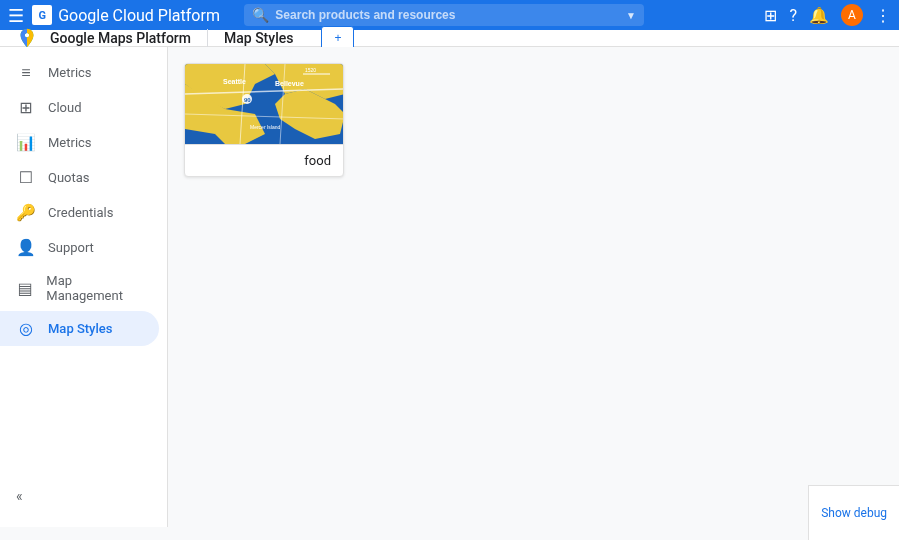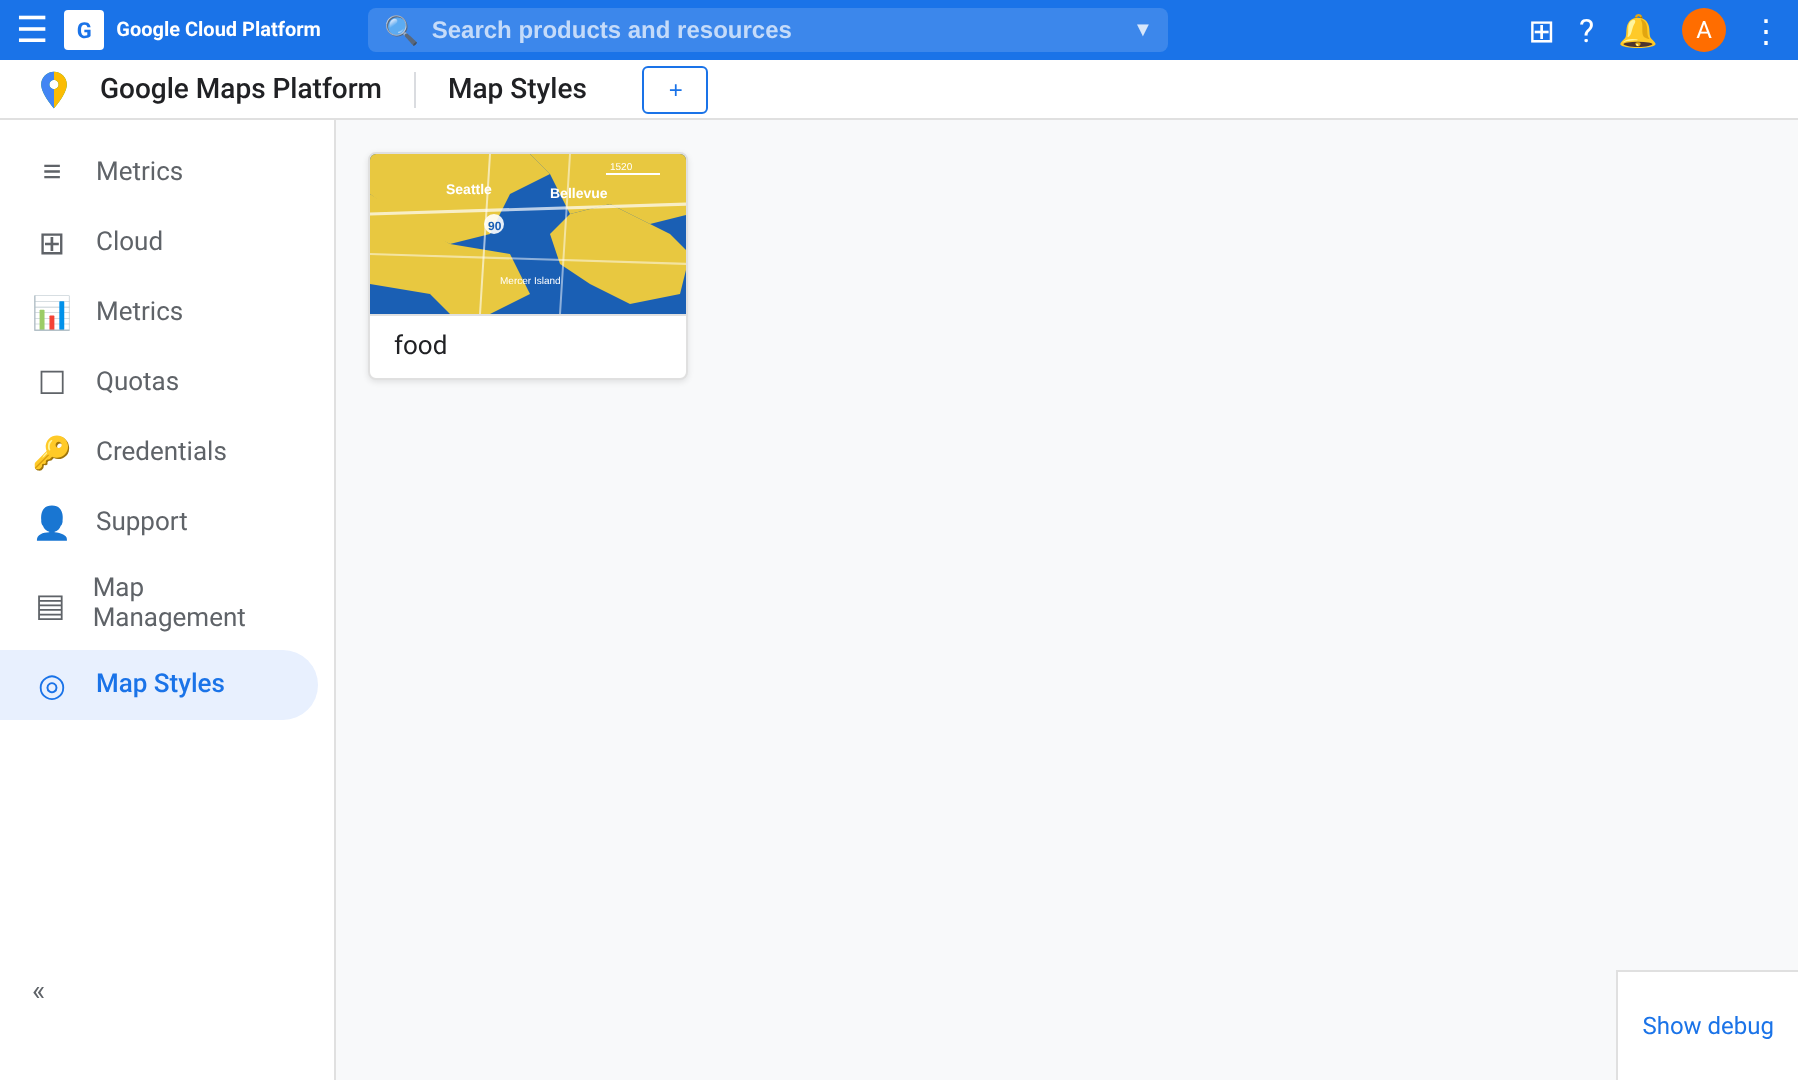--- a/index.html
+++ b/index.html
@@ -18,21 +18,21 @@
     }
     .topbar-menu-icon { cursor: pointer; font-size: 18px; }
     .topbar-logo { display: flex; align-items: center; gap: 6px; }
     .topbar-logo-icon {
       width: 20px; height: 20px;
       background: white;
       border-radius: 2px;
       display: flex; align-items: center; justify-content: center;
       font-size: 10px; color: #1a73e8; font-weight: bold;
     }
-    .topbar-title { font-size: 10px; font-weight: 700; }
+    .topbar-title { font-size: 16px; font-weight: 400; }
     .topbar-search {
       flex: 1;
       display: flex;
       align-items: center;
       background: rgba(255,255,255,0.15);
       border-radius: 4px;
       padding: 0 8px;
       height: 22px;
       margin: 0 16px;
       max-width: 400px;
@@ -49,21 +49,21 @@
     .topbar-search input::placeholder { color: rgba(255,255,255,0.7); }
     .topbar-search-icon { color: rgba(255,255,255,0.8); font-size: 14px; margin-right: 6px; }
     .topbar-search-arrow { color: rgba(255,255,255,0.8); font-size: 10px; margin-left: 4px; }
     .topbar-actions { display: flex; align-items: center; gap: 12px; margin-left: auto; }
     .topbar-actions span { cursor: pointer; font-size: 16px; color: white; }
 
     
     .secondbar {
       display: flex;
       align-items: center;
-      height: 30px;
+      height: 17px;
       background: white;
       padding: 0 16px;
       border-bottom: 1px solid #e0e0e0;
       gap: 12px;
     }
     .secondbar-logo {
       width: 22px; height: 22px;
     }
     .secondbar-title {
       font-size: 14px;
@@ -150,20 +150,21 @@
       width: 160px;
       height: 80px;
       position: relative;
       overflow: hidden;
     }
     .map-card-label {
       padding: 8px 12px;
       font-size: 13px;
       color: #202124;
       border-top: 1px solid #e0e0e0;
+      text-align: right;
     }
 
     
     .map-svg { width: 100%; height: 100%; }
 
     
     .debug-bar {
       position: fixed;
       bottom: 0;
       right: 0;

